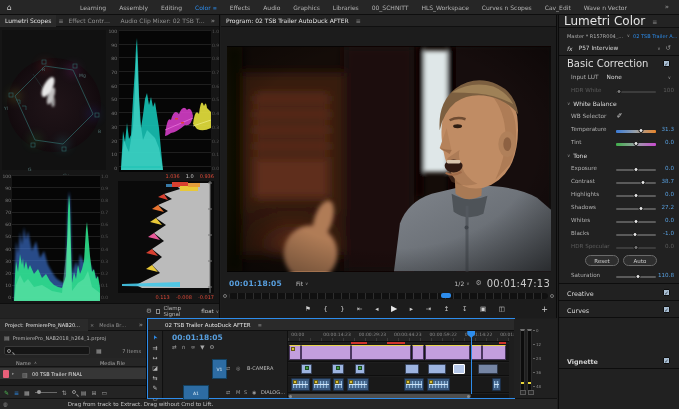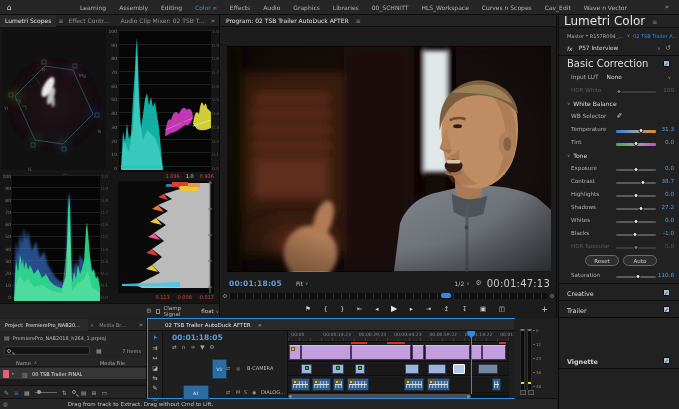--- a/index.html
+++ b/index.html
@@ -581,21 +581,21 @@
         <div class="track">
           <div class="knob" style="left: 54%;"></div>
         </div>
         <span class="val">110.8</span>
       </div>
       <div class="lsec" style="top: 270px;">
         <span class="nm">Creative</span>
         <span class="cb">✓</span>
       </div>
       <div class="lsec" style="top: 287px;">
-        <span class="nm">Trailer</span>
+        <span class="nm">Curves</span>
         <span class="cb">✓</span>
       </div>
       <div class="lsec" style="top: 338px; font-weight: bold;">
         <span class="nm">Vignette</span>
         <span class="cb">✓</span>
       </div>
     </div>
 
   <div class="panel project">
     <div class="tabbar">

